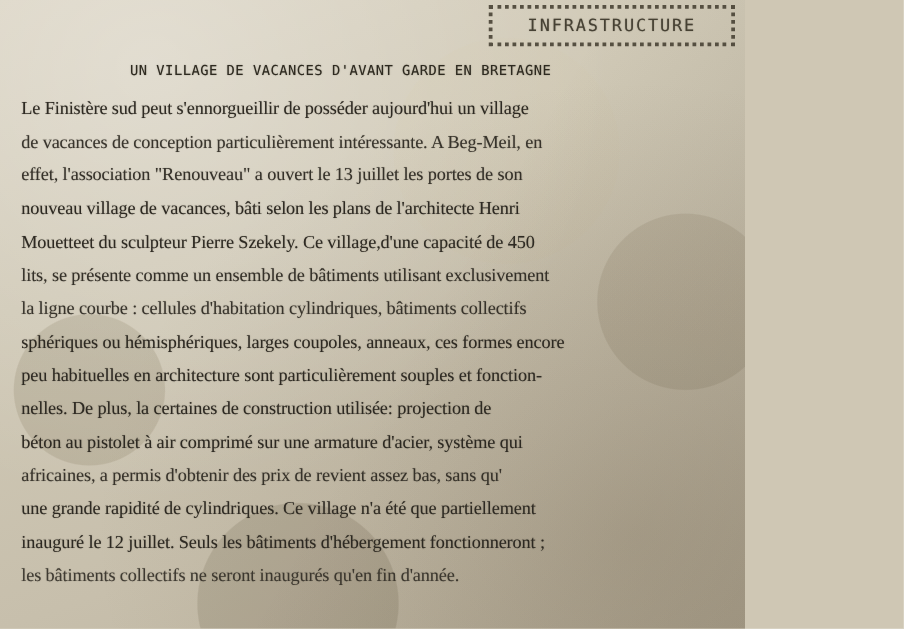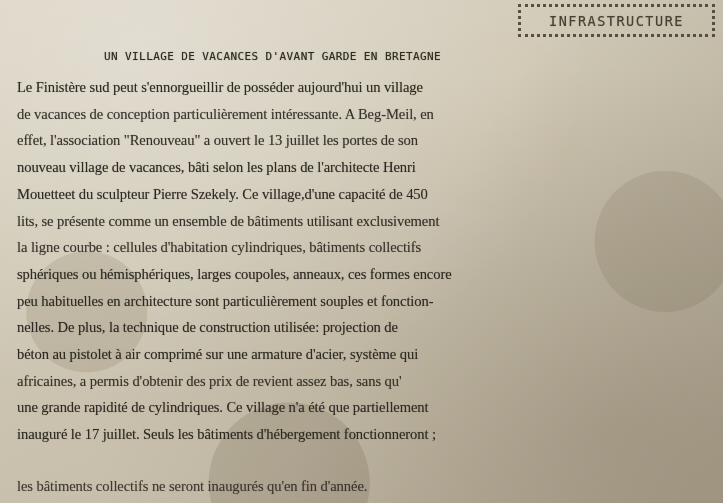--- a/index.html
+++ b/index.html
@@ -10,21 +10,21 @@
     width: 723px;
     height: 503px;
     overflow: hidden;
     background: #cfc7b4;
     font-family: "DejaVu Sans Mono", "Liberation Mono", monospace;
   }
 
   
   .page {
     position: relative;
-    width: 723px;
+    width: 596px;
     height: 503px;
     background:
       radial-gradient(ellipse at 20% 10%, rgba(255,255,255,0.30), rgba(255,255,255,0) 55%),
       radial-gradient(ellipse at 85% 85%, rgba(120,105,80,0.25), rgba(120,105,80,0) 60%),
       linear-gradient(160deg, #d9d2c1 0%, #cfc8b5 35%, #c7bfac 70%, #bdb4a0 100%);
     box-sizing: border-box;
     overflow: hidden;
   }
   
   .page:before {
@@ -98,21 +98,21 @@
   }
   .body-text .ln {
     display: block;
     white-space: pre;
     font-family: Liberation Serif, serif;
   }
   
   .body-text .ln:nth-child(3n)   { opacity: 0.95; }
   .body-text .ln:nth-child(4n+1) { opacity: 0.99; }
   .body-text .ln:nth-child(5n+2) { opacity: 0.93; }
-  .body-text .ln:last-child      { opacity: 0.88; margin-top: 25px; }
+  .body-text .ln:last-child      { opacity: 0.88; }
 </style>
 </head>
 <body>
 
 <div class="page">
   <div class="content">
 
     <div class="stamp">
       <span>INFRASTRUCTURE</span>
     </div>
@@ -122,22 +122,22 @@
     <div class="body-text">
       <span class="ln">Le Finistère sud peut s'ennorgueillir de posséder aujourd'hui un village</span>
       <span class="ln">de vacances de conception particulièrement intéressante. A Beg-Meil, en</span>
       <span class="ln">effet, l'association "Renouveau" a ouvert le 13 juillet les portes de son</span>
       <span class="ln">nouveau village de vacances, bâti selon les plans de l'architecte Henri</span>
       <span class="ln">Mouetteet du sculpteur Pierre Szekely. Ce village,d'une capacité de 450</span>
       <span class="ln">lits, se présente comme un ensemble de bâtiments utilisant exclusivement</span>
       <span class="ln">la ligne courbe : cellules d'habitation cylindriques, bâtiments collectifs</span>
       <span class="ln">sphériques ou hémisphériques, larges coupoles, anneaux, ces formes encore</span>
       <span class="ln">peu habituelles en architecture sont particulièrement souples et fonction-</span>
-      <span class="ln">nelles. De plus, la technique de construction utilisée: projection de</span>
+      <span class="ln">nelles. De plus, la certaines de construction utilisée: projection de</span>
       <span class="ln">béton au pistolet à air comprimé sur une armature d'acier, système qui</span>
       <span class="ln">africaines, a permis d'obtenir des prix de revient assez bas, sans qu'</span>
       <span class="ln">une grande rapidité de cylindriques. Ce village n'a été que partiellement</span>
-      <span class="ln">inauguré le 17 juillet. Seuls les bâtiments d'hébergement fonctionneront ;</span>
+      <span class="ln">inauguré le 12 juillet. Seuls les bâtiments d'hébergement fonctionneront ;</span>
       <span class="ln">les bâtiments collectifs ne seront inaugurés qu'en fin d'année.</span>
     </div>
 
   </div>
 </div>
 
 </body></html>

